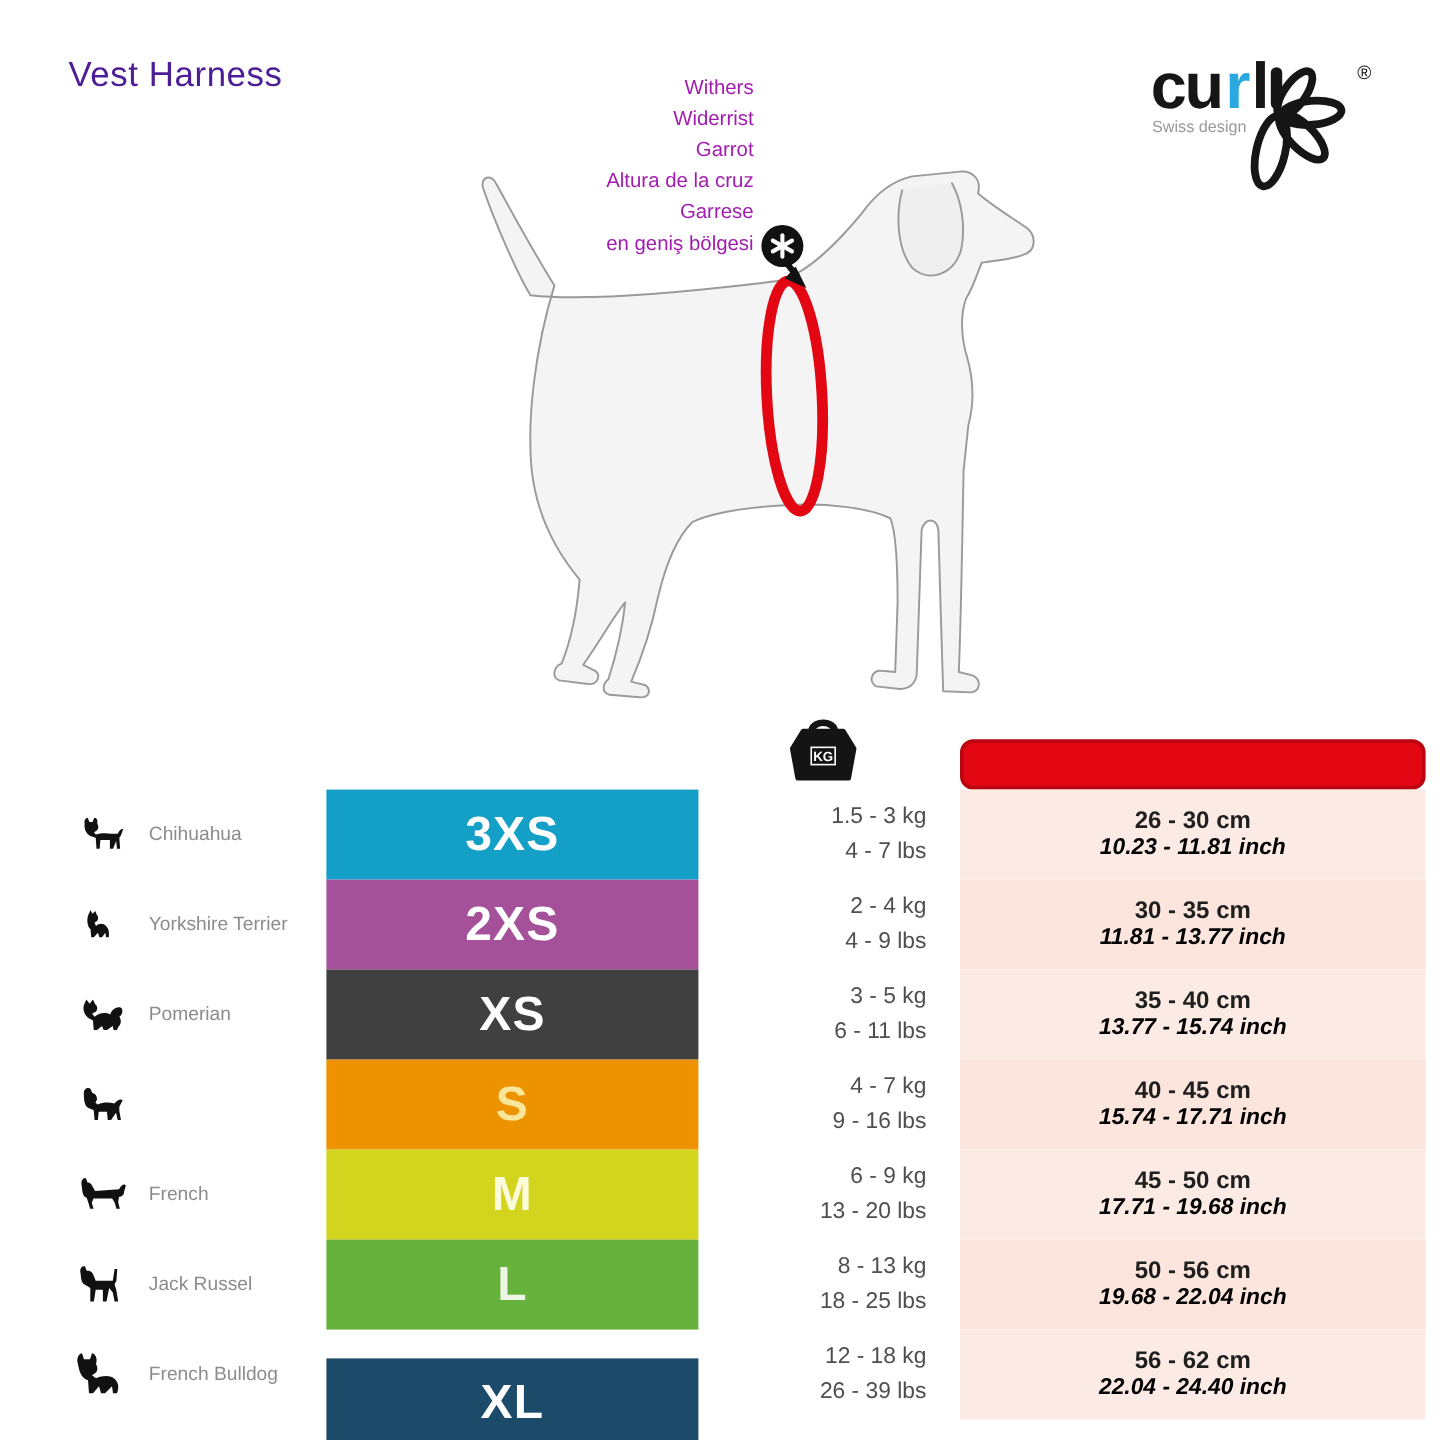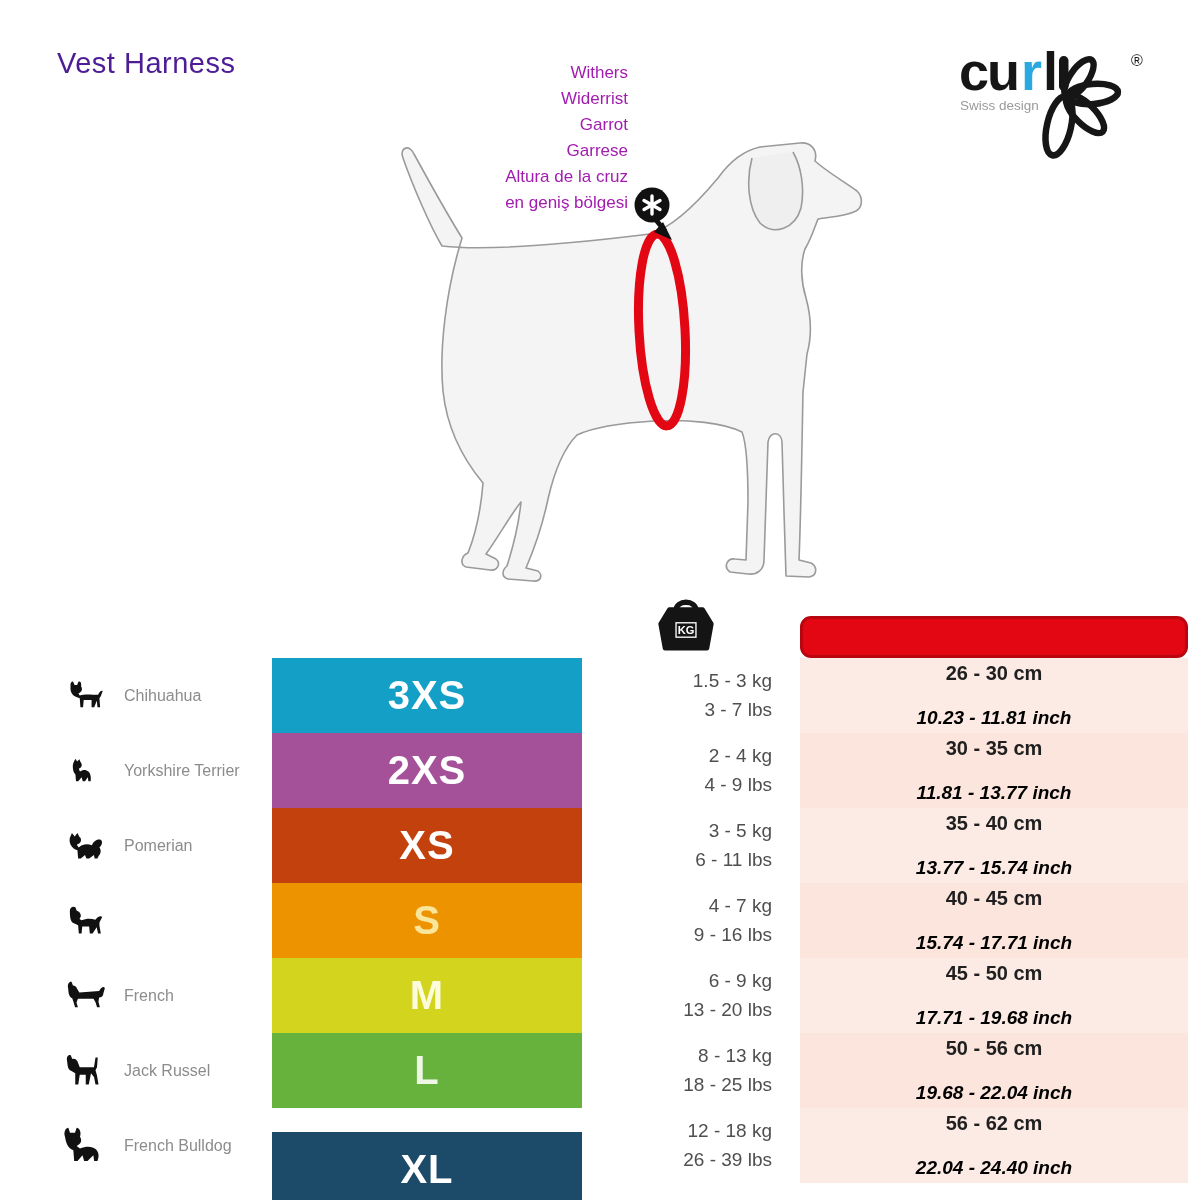--- a/index.html
+++ b/index.html
@@ -14,41 +14,41 @@
   .row-band{position:absolute;left:0;width:1200px;height:75px;}
   .breed-cell{position:absolute;left:40px;top:0;width:90px;height:75px;display:flex;align-items:center;justify-content:center;}
   .breed-label{position:absolute;left:124px;top:0;width:150px;height:75px;display:flex;align-items:center;
                font-size:16px;color:#8c8c8c;}
   .size-bar{position:absolute;left:272px;top:0;width:310px;height:75px;display:flex;align-items:center;justify-content:center;}
   .size-bar span{font-size:40px;font-weight:bold;letter-spacing:1px;}
   .weight-cell{position:absolute;left:600px;top:0;width:172px;height:75px;display:flex;flex-direction:column;
                align-items:flex-end;justify-content:space-evenly;padding:4px 0;box-sizing:border-box;
                font-size:19px;color:#4f4f4f;text-align:center;}
   .girth-cell{position:absolute;left:800px;top:0;width:388px;height:75px;display:flex;flex-direction:column;
-              align-items:center;justify-content:space-between;padding:4px 0;box-sizing:border-box;text-align:center;}
+              align-items:center;justify-content:center;padding:4px 0;box-sizing:border-box;text-align:center;}
   .girth-cm{font-size:20px;font-weight:bold;color:#1f1f1f;}
   .girth-inch{font-size:19px;font-weight:bold;font-style:italic;color:#000000;}
   .header-bar{position:absolute;left:800px;top:616px;width:388px;height:42px;border-radius:11px;
               box-sizing:border-box;border:3px solid #b9050f;}
   .kg-icon{position:absolute;left:650px;top:594px;width:72px;height:62px;}
   .breed-icon-svg{display:block;}
 </style>
 </head>
 <body>
 
 <div class="page">
 
   <div class="title">Vest Harness</div>
 
   <div class="measure-labels">
     <div>Withers</div>
     <div>Widerrist</div>
     <div>Garrot</div>
+    <div>Altura de la cruz</div>
     <div>Garrese</div>
-    <div>Altura de la cruz</div>
     <div>en geniş bölgesi</div>
   </div>
 
   <svg class="dog-svg" viewBox="0 0 520 470">
     <path d="M 112,108 C 96,82 76,46 64,24 C 60,14 49,17 53,28 C 62,54 80,96 92,116
          C 142,122 235,112 300,104 C 324,97 348,72 368,48 C 378,34 392,21 410,17
          L 450,13 C 461,12 468,20 465,31 C 476,41 496,53 507,61 C 513,67 513,77 506,81
          C 494,87 478,87 468,89 C 464,99 461,109 455,119 C 450,133 451,152 456,168
          C 461,186 462,206 457,224 L 453,262 C 452,312 451,382 449,430
          L 461,433 C 468,437 467,446 459,447 L 436,446 L 434,382 L 432,312
@@ -104,21 +104,21 @@
       <svg class="breed-icon-svg" width="42" height="33" viewBox="0 0 64 48">
         <path fill="#111" d="M10,10 C9,5 12,2 14,3 L16,8 L20,8 L22,3 C25,2 27,5 26,10 C28,13 28,17 25,19 L22,21 L24,24 C30,22 38,22 44,23 L52,23 C54,18 57,16 59,17 L56,25 L54,28 L55,42 L51,42 L50,32 L46,42 L42,42 L42,31 L30,31 L29,42 L25,42 L24,28 L18,26 C12,24 9,17 10,10 Z"></path>
       </svg>
     </div>
     <div class="breed-label">Chihuahua</div>
     <div class="size-bar" style="background: rgb(20, 159, 199);">
       <span style="color: rgb(255, 255, 255);">3XS</span>
     </div>
     <div class="weight-cell">
       <div>1.5 - 3 kg</div>
-      <div>3 - 7 lbs</div>
+      <div>4 - 7 lbs</div>
     </div>
     <div class="girth-cell" style="background:#fcebe4">
       <div class="girth-cm">26 - 30 cm</div>
       <div class="girth-inch">10.23 - 11.81 inch</div>
     </div>
   </div>
 
   <div class="row-band" style="top:733px">
     <div class="breed-cell">
       <svg class="breed-icon-svg" width="36" height="32" viewBox="0 0 64 48">
@@ -139,21 +139,21 @@
     </div>
   </div>
 
   <div class="row-band" style="top:808px">
     <div class="breed-cell">
       <svg class="breed-icon-svg" width="44" height="34" viewBox="0 0 64 48">
         <path fill="#111" d="M10,12 L13,5 L17,10 L21,5 L24,11 C27,13 27,18 24,20 L20,22 L23,26 C28,21 36,20 42,23 C44,17 50,13 55,15 C58,17 57,23 53,26 C56,30 55,35 52,38 L50,42 L46,42 L45,37 L38,42 L34,42 L32,37 L26,42 L22,42 L21,30 C13,28 8,20 10,12 Z"></path>
       </svg>
     </div>
     <div class="breed-label">Pomerian</div>
-    <div class="size-bar" style="background: #c2410c;">
+    <div class="size-bar" style="background: #404040;">
       <span style="color: rgb(255, 255, 255);">XS</span>
     </div>
     <div class="weight-cell">
       <div>3 - 5 kg</div>
       <div>6 - 11 lbs</div>
     </div>
     <div class="girth-cell" style="background:#fcebe4">
       <div class="girth-cm">35 - 40 cm</div>
       <div class="girth-inch">13.77 - 15.74 inch</div>
     </div>

